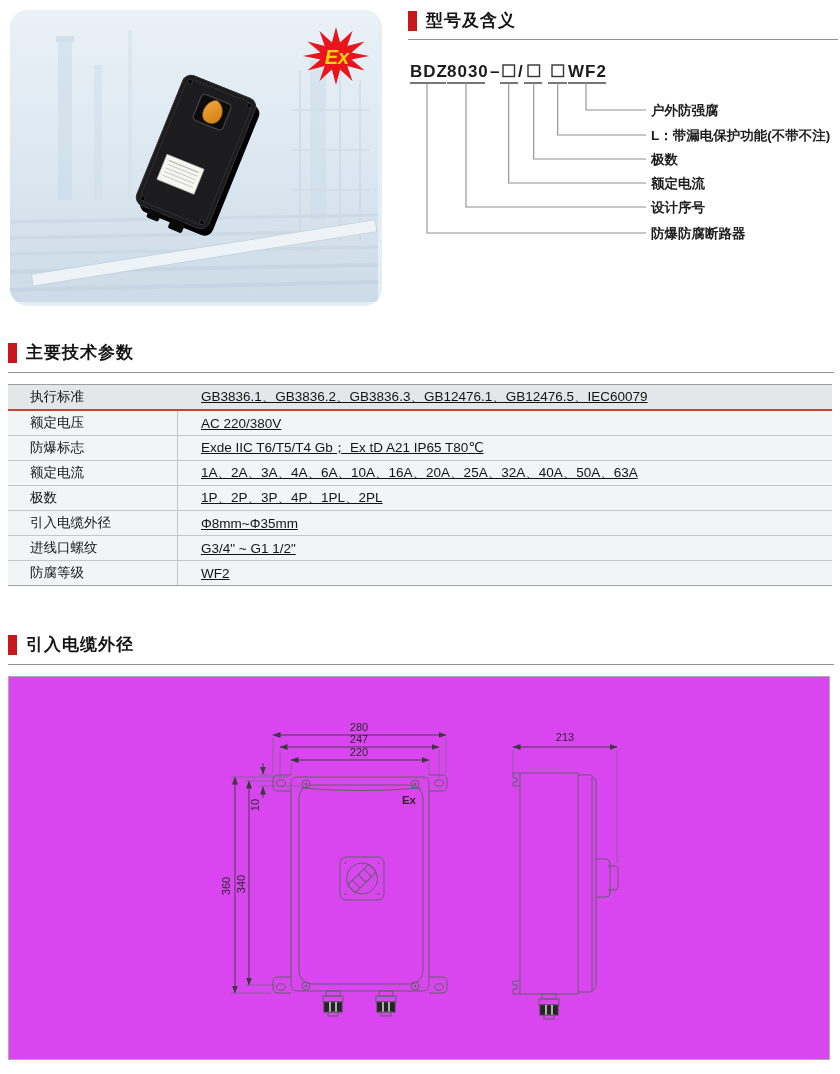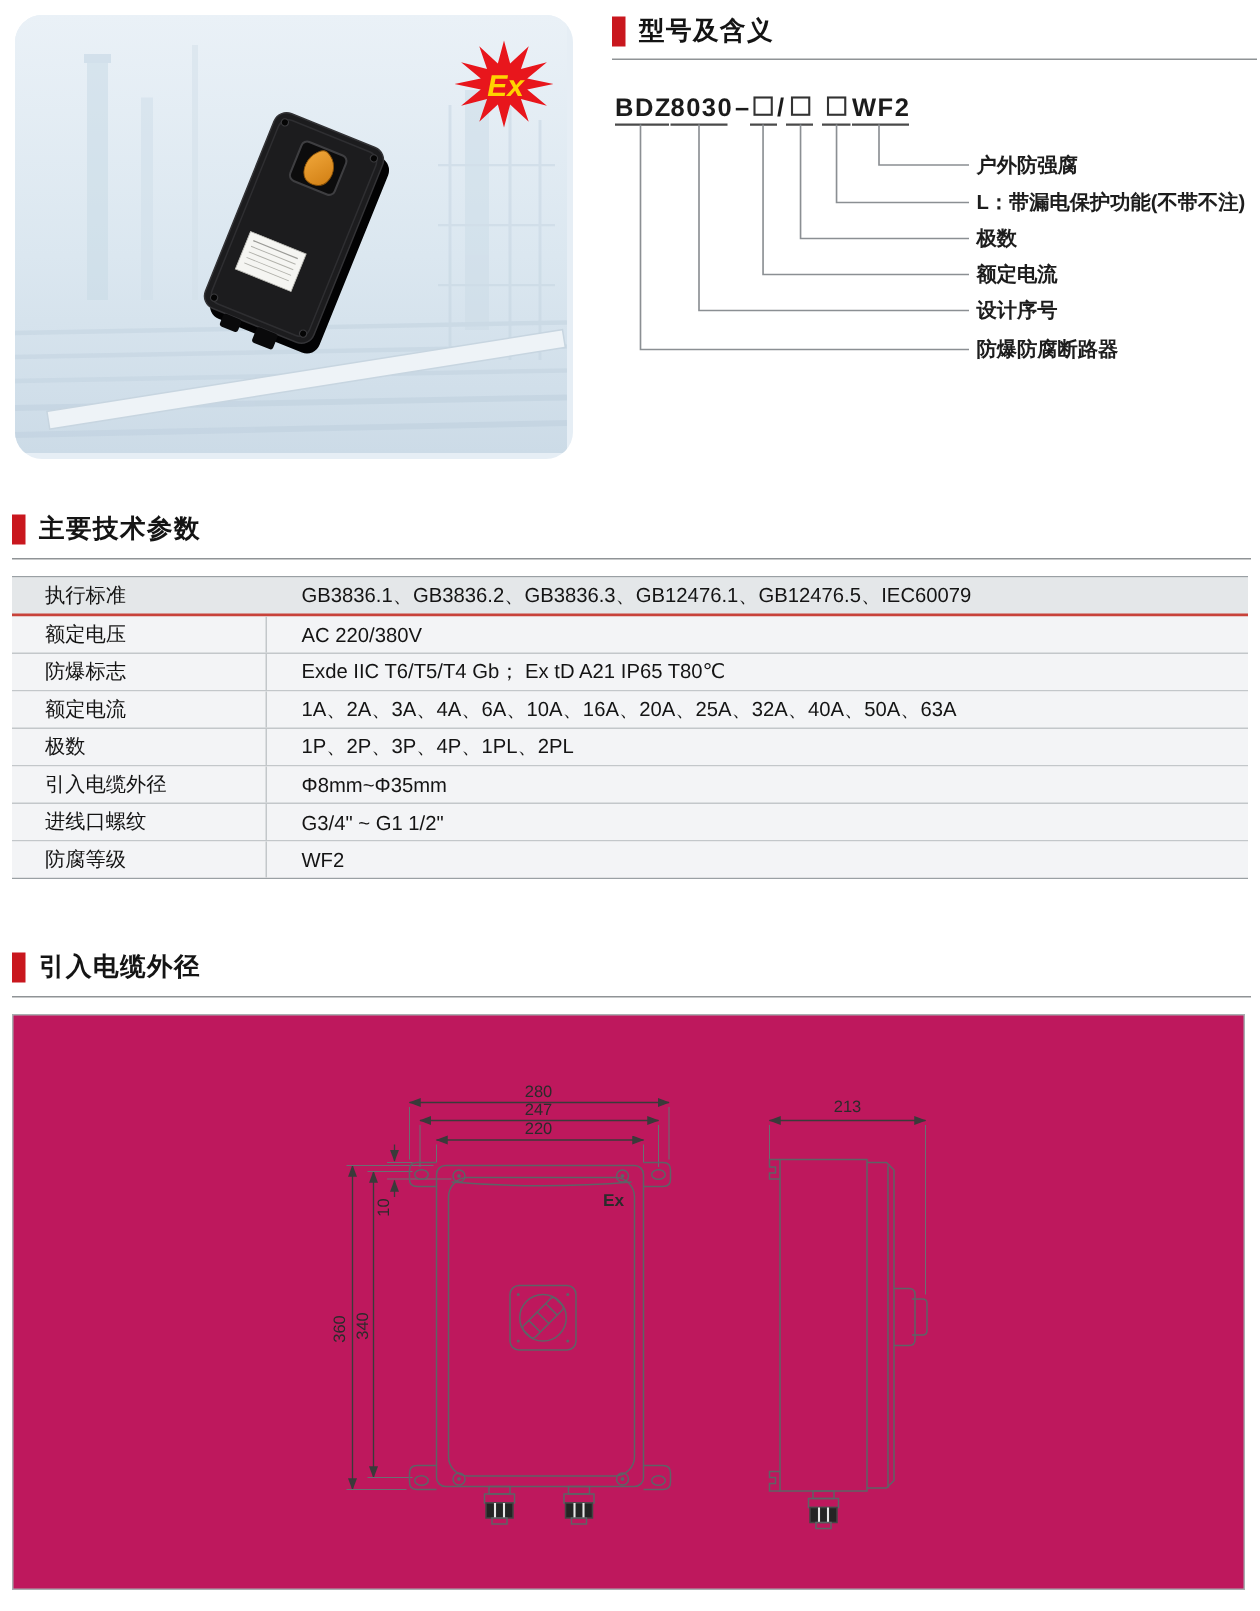--- a/index.html
+++ b/index.html
@@ -27,26 +27,26 @@
   .mtoken{font-size:17px;font-weight:600;fill:#1b1b1b;letter-spacing:1px;}
   .mcall{font-size:13.5px;font-weight:600;fill:#1d1d1d;}
 
   
   .spec-table{position:absolute;left:8px;top:384px;width:824px;
               border-top:1px solid #9aa0a4;border-bottom:1px solid #9aa0a4;box-sizing:border-box;}
   .spec-row{display:flex;height:24px;align-items:stretch;background:#f3f4f6;border-bottom:1px solid #c3c7ca;gap:40px;}
   .spec-row:last-child{border-bottom:none;}
   .spec-row.first{background:#e4e7e9;border-bottom:2px solid #c8423a;}
   .spec-label{width:129px;padding-left:22px;font-size:13.5px;color:#141414;display:flex;align-items:center;box-sizing:border-box;flex:0 0 auto;}
-  .spec-value{flex:1;padding-left:23px;font-size:13.5px;color:#141414;display:flex;align-items:center;border-left:1px solid #c3c7ca;}
+  .spec-value{flex:1;padding-left:23px;font-size:13.5px;color:#141414;display:flex;align-items:center;border-left:1px solid #c3c7ca;text-decoration:underline;}
   .spec-row.first .spec-value{border-left:1px solid transparent;}
 
   
   .drawing-panel{position:absolute;left:8px;top:676px;width:822px;height:384px;
-                 border:1px solid #a9adb0;box-sizing:border-box;background:#be185d;}
+                 border:1px solid #a9adb0;box-sizing:border-box;background:#d946ef;}
   .dwg{stroke:#5e6366;fill:none;stroke-width:1;}
   .dim{stroke:#3a3a3a;fill:none;stroke-width:0.9;}
   .ext{stroke:#6a6f72;fill:none;stroke-width:0.7;}
   .dtxt{font-size:11px;fill:#2b2b2b;}
 </style>
 </head>
 <body>
 
 <div class="canvas">
 

